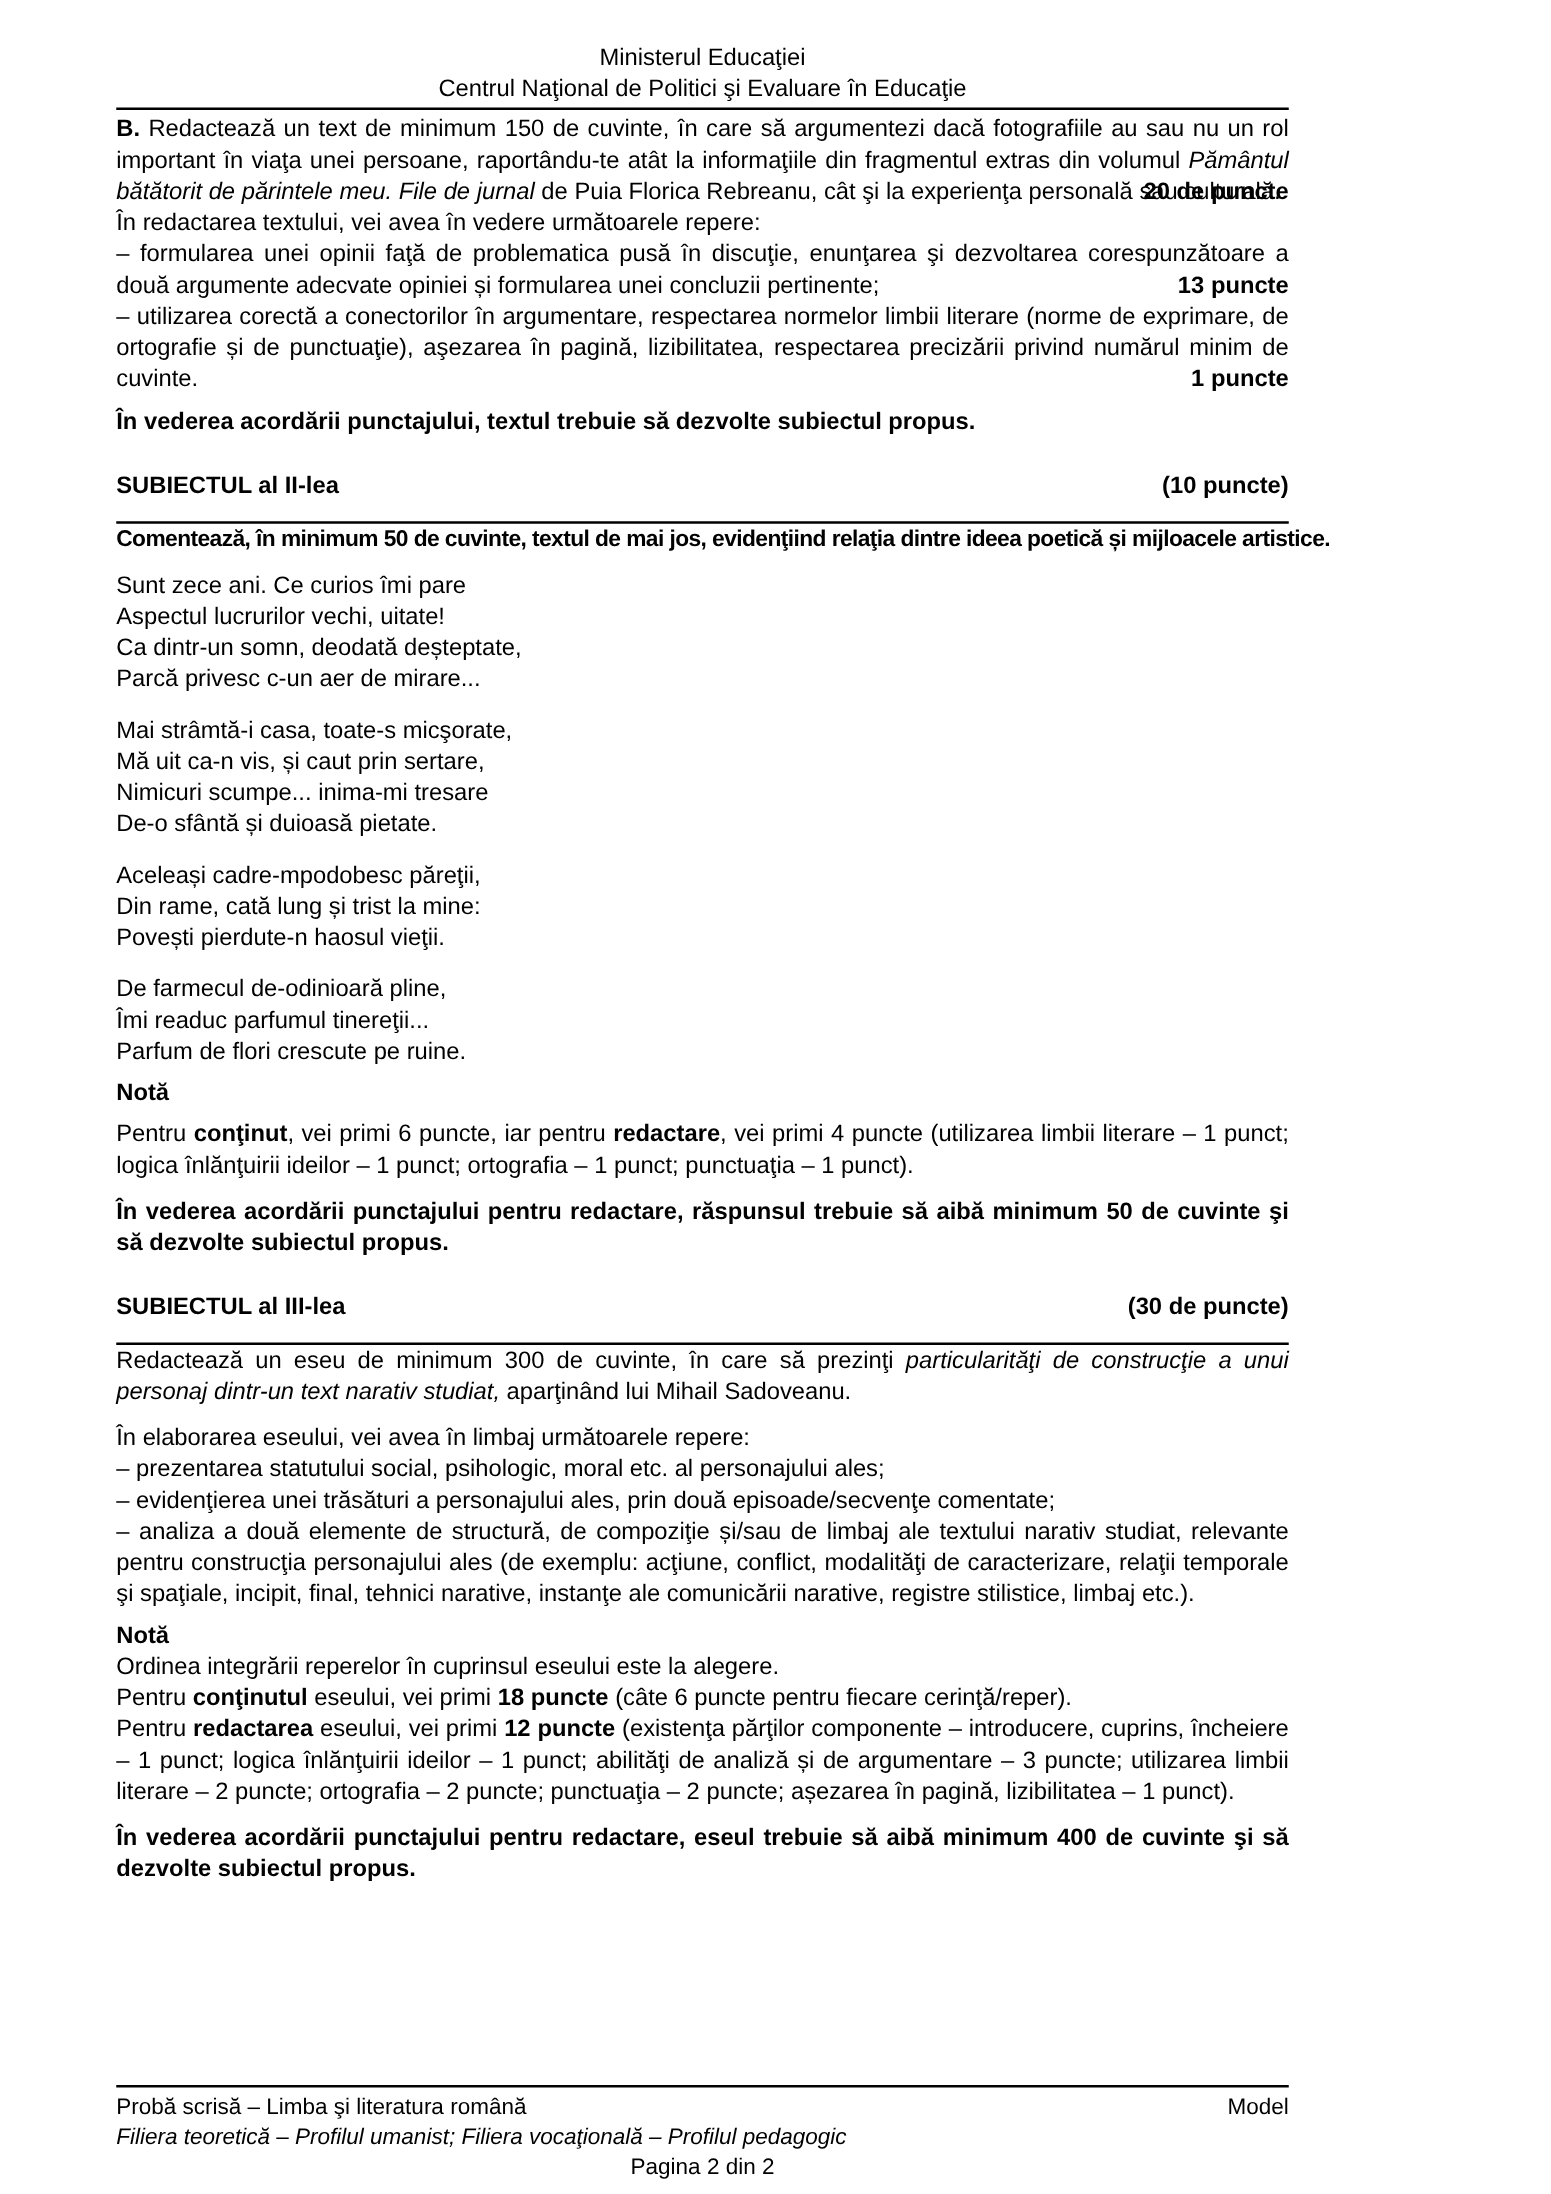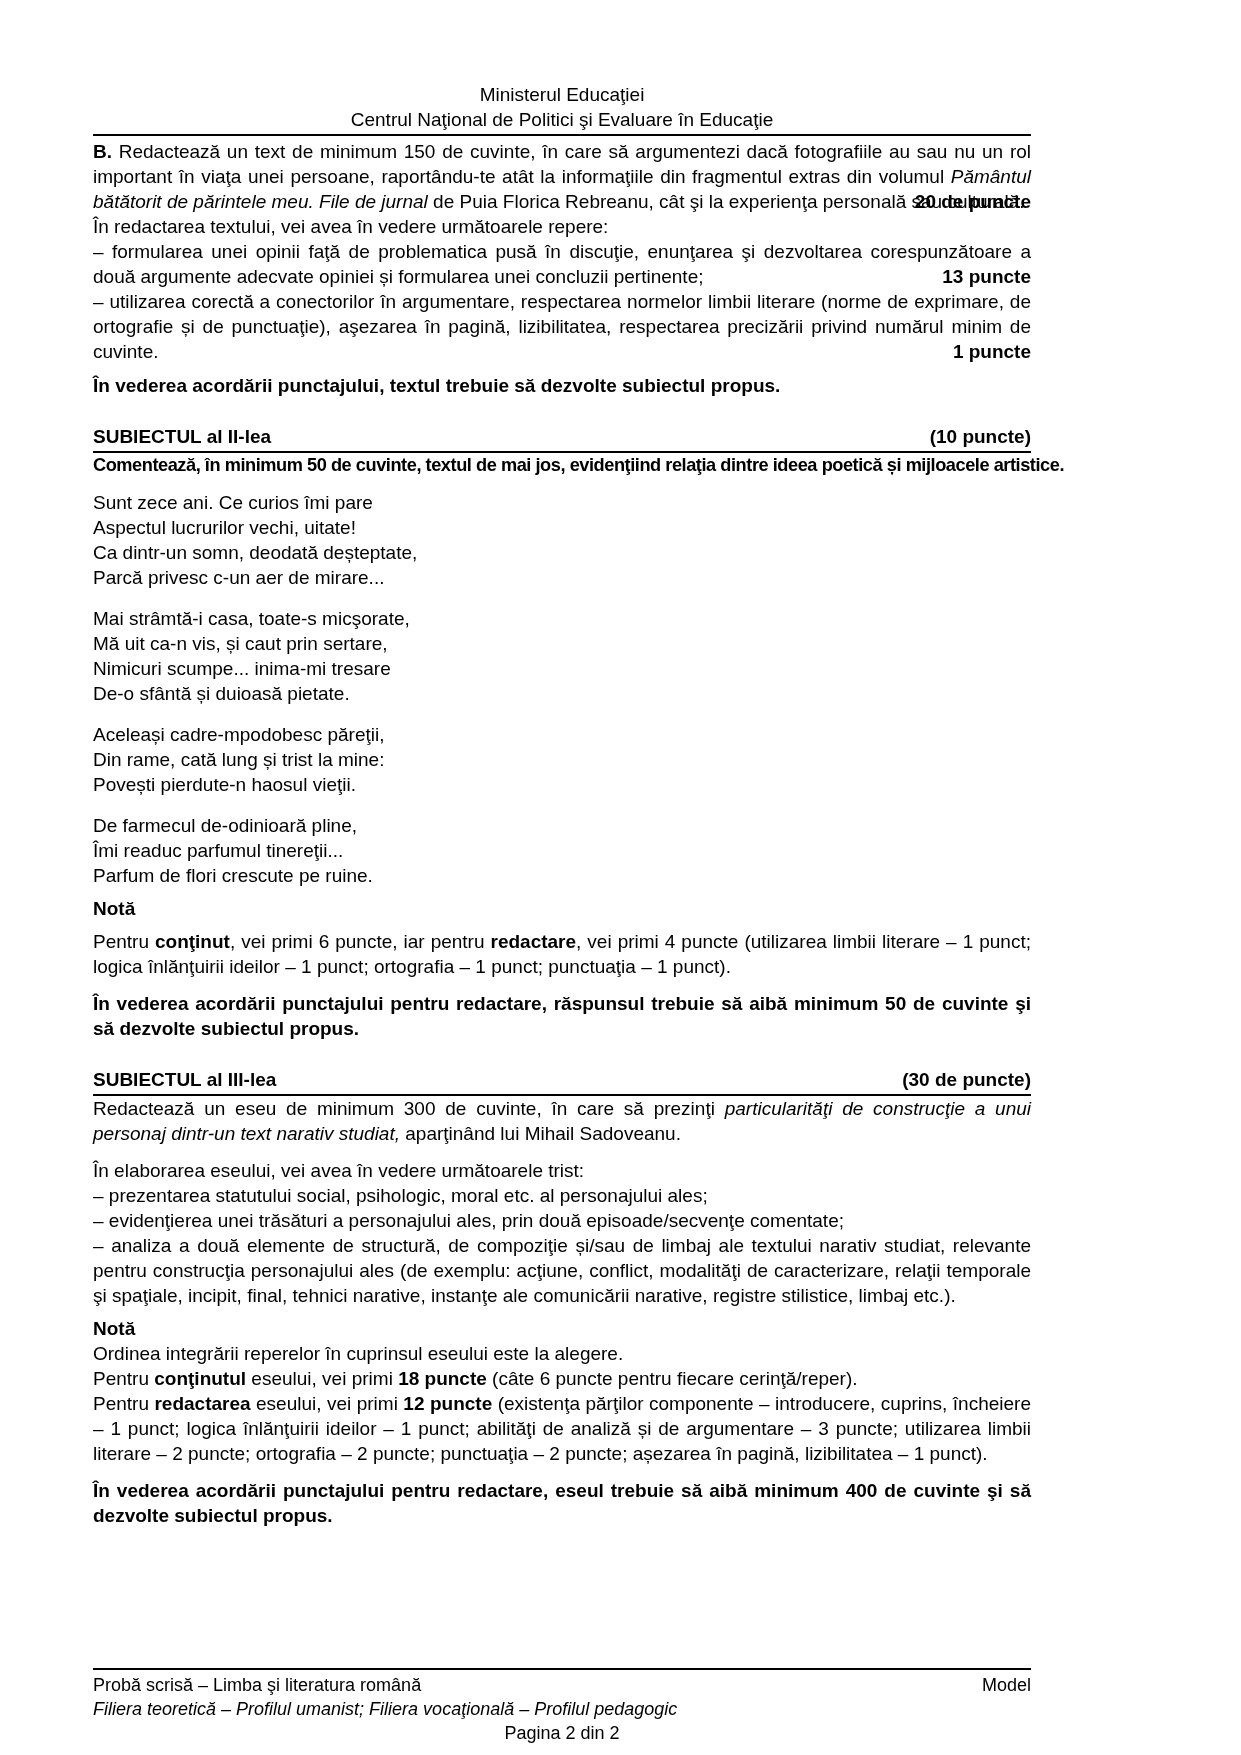--- a/index.html
+++ b/index.html
@@ -2,32 +2,32 @@
 <html><head>
 <meta charset="utf-8">
 <style>
   * { margin:0; padding:0; box-sizing:border-box; }
   html,body { background:#ffffff; }
   body {
     width:1241px; height:1755px; position:relative;
     font-family:"Liberation Sans", sans-serif;
     color:#000; font-size:19px; line-height:25px;
   }
-  .page { position:absolute; top:34px; left:93px; right:210px;margin-top:48px; }
+  .page { position:absolute; top:34px; left:93px; right:210px; }
   .center { text-align:center; }
   .just { text-align:justify; }
   .b { font-weight:bold; }
   .i { font-style:italic; }
   .rel { position:relative; }
   .pts { position:absolute; right:0; bottom:0; font-weight:bold; white-space:nowrap; }
   .header-divider { border-bottom:2px solid #000; margin:2px 0 3px 0; }
   .heading-row {
     display:flex; justify-content:space-between; align-items:center;
     font-weight:bold; border-bottom:2px solid #000;
-    margin-top:26px; padding-bottom:2px;
+    margin-top:26px; padding-bottom:16px;
   }
   .bold-note { font-weight:bold; text-align:justify; margin-top:9px; }
   .mt8 { margin-top:8px; }
   .mt12 { margin-top:12px; }
   .condensed { white-space:nowrap; letter-spacing:-0.45px; font-size:18.2px; display:block;font-weight:bold; }
   .poem { margin-top:12px; }
   .stanza { margin-top:16px; }
   .stanza:first-child { margin-top:0; }
   .poem-author { margin-left:197px; margin-top:2px; }
   .nota-label { font-weight:bold; margin-top:8px; }
@@ -98,21 +98,21 @@
 
   <p class="bold-note mt12">În vederea acordării punctajului pentru redactare, răspunsul trebuie să aibă minimum 50 de cuvinte şi să dezvolte subiectul propus.</p>
 
   <div class="heading-row">
     <span>SUBIECTUL al III-lea</span>
     <span>(30 de puncte)</span>
   </div>
 
   <p class="just"><span>Redactează un eseu de minimum 300 de cuvinte, în care să prezinţi </span><span class="i">particularităţi de construcţie a unui personaj dintr-un text narativ studiat,</span><span> aparţinând lui Mihail Sadoveanu.</span></p>
 
-  <p class="mt12">În elaborarea eseului, vei avea în vedere următoarele trist:</p>
+  <p class="mt12">În elaborarea eseului, vei avea în limbaj următoarele repere:</p>
 
   <p class="just">– prezentarea statutului social, psihologic, moral etc. al personajului ales;</p>
   <p class="just">– evidenţierea unei trăsături a personajului ales, prin două episoade/secvenţe comentate;</p>
   <p class="just">– analiza a două elemente de structură, de compoziţie și/sau de limbaj ale textului narativ studiat, relevante pentru construcţia personajului ales (de exemplu: acţiune, conflict, modalităţi de caracterizare, relaţii temporale şi spaţiale, incipit, final, tehnici narative, instanţe ale comunicării narative, registre stilistice, limbaj etc.).</p>
 
   <div class="nota-label mt8">Notă</div>
 
   <p>Ordinea integrării reperelor în cuprinsul eseului este la alegere.</p>
 
   <p><span>Pentru </span><span class="b">conţinutul</span><span> eseului, vei primi </span><span class="b">18 puncte</span><span> (câte 6 puncte pentru fiecare cerinţă/reper).</span></p>

